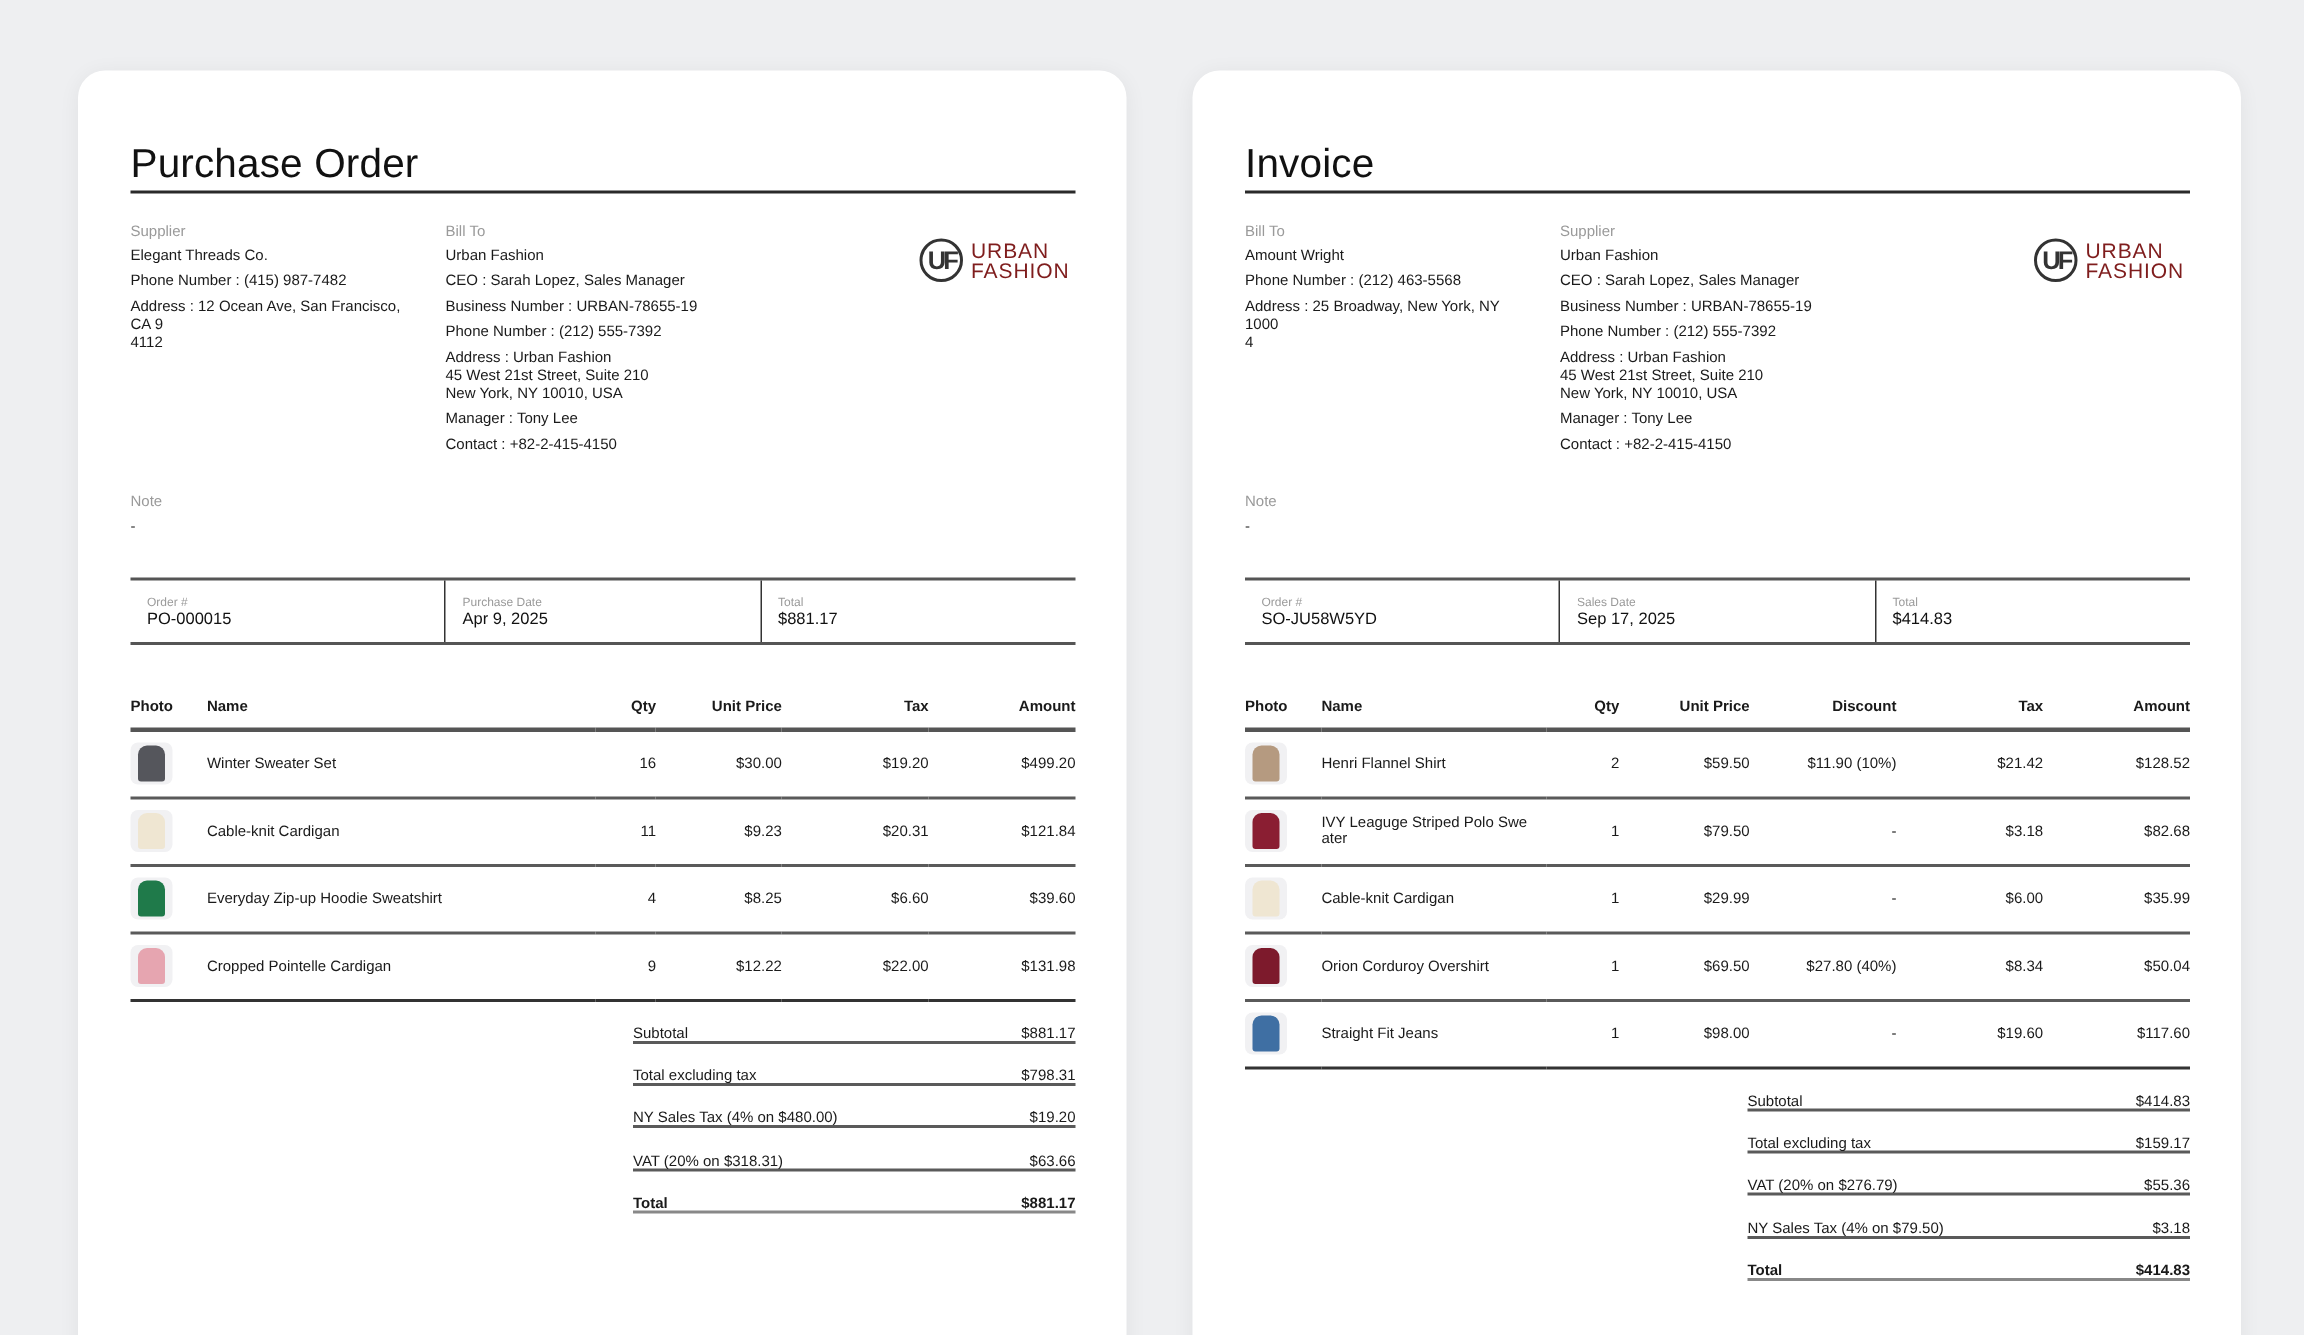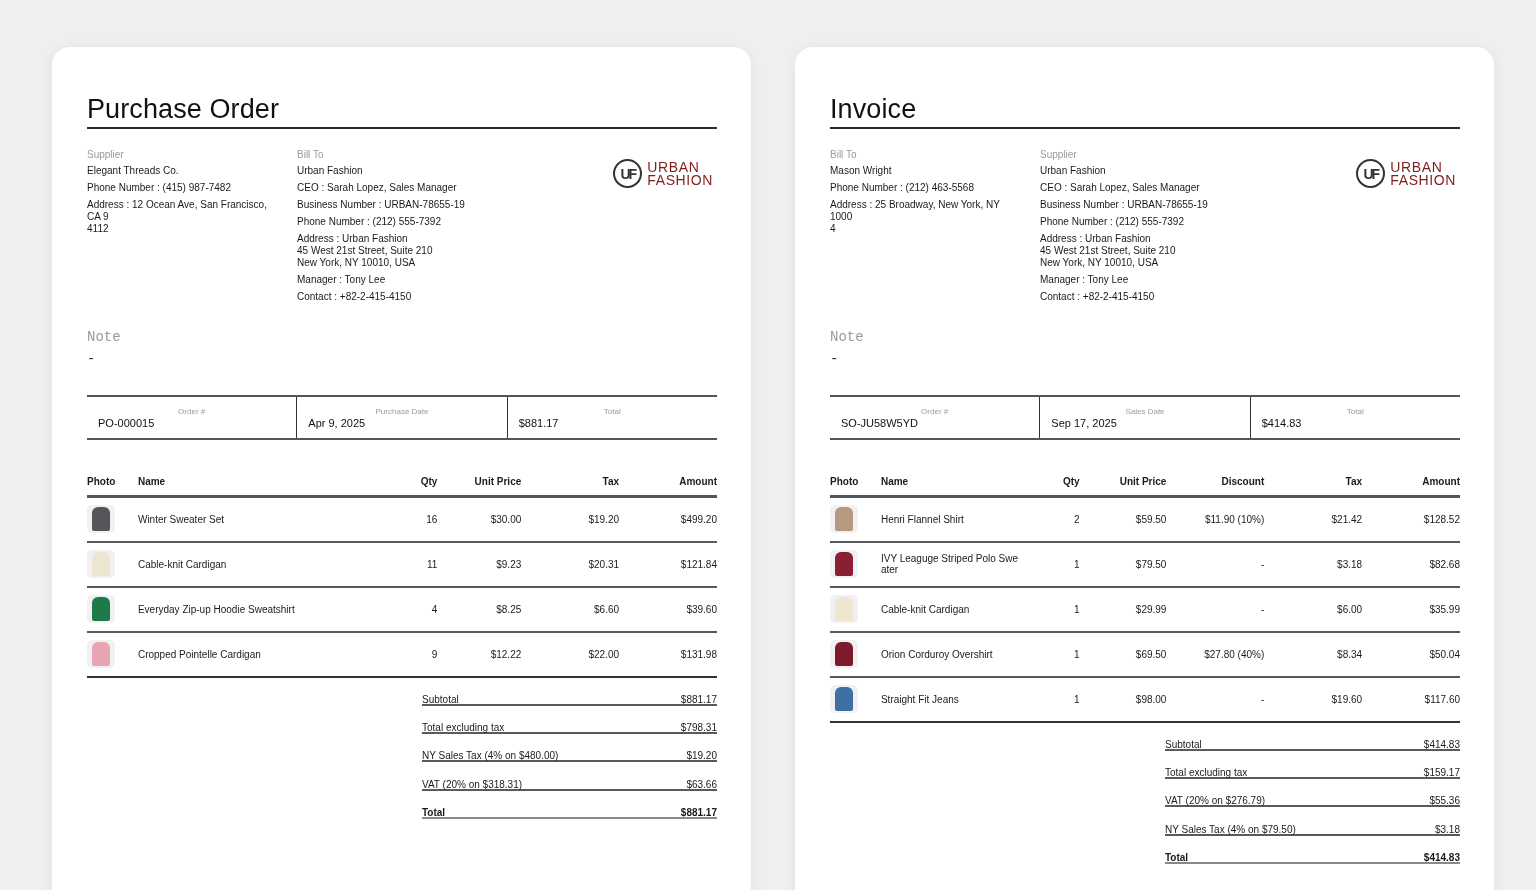--- a/index.html
+++ b/index.html
@@ -54,47 +54,47 @@
     top: 10px;
     display: flex;
     align-items: center;
     gap: 5px;
   }
   .logo-mark {
     width: 29px; height: 29px;
     border: 2px solid #333;
     border-radius: 50%;
     display: flex; align-items: center; justify-content: center;
-    font-size: 14px; font-weight: bold; color: #333;
+    font-size: 17px; font-weight: bold; color: #333;
     letter-spacing: -2px;
   }
   .logo-text {
     font-size: 14px; line-height: 13px; color: #7f1d1d;
     letter-spacing: 0.6px;
     font-weight: normal;
   }
 
-  .note { margin-top: 0px; font-size: 14px; font-family: Liberation Mono, monospace; }
+  .note { margin-top: 0px; font-size: 10px; }
   .note-label { color: #9a9a9a; margin-bottom: 6px; }
   .note-value { color: #333; }
 
   .meta {
     margin-top: 28px;
     display: flex;
     border-top: 2px solid #555;
     border-bottom: 2px solid #555;
     height: 45px;
   }
   .meta-cell {
     flex: 1;
     padding: 10px 11px 0;
     border-left: 1.5px solid #333;
   }
   .meta-cell:first-child { border-left: none; }
-  .meta-label { font-size: 8px; color: #9a9a9a; line-height: 9px; text-align: center; }
+  .meta-label { font-size: 8px; color: #9a9a9a; line-height: 9px; }
   .meta-value { font-size: 11px; color: #111; line-height: 14px; }
 
   table.items {
     width: 100%;
     margin-top: 36px;
     border-collapse: collapse;
     font-size: 10px;
   }
   table.items th {
     font-weight: bold;
@@ -292,21 +292,21 @@
       </div>
     </div>
 </div>
 
 <div class="card right">
   <h1 class="doc-title">Invoice</h1>
 
   <div class="parties">
     <div class="party p1">
       <div class="party-label">Bill To</div>
-      <div class="party-line">Mason Wright</div>
+      <div class="party-line">Amount Wright</div>
       <div class="party-line">Phone Number : (212) 463-5568</div>
       <div class="party-line">Address : 25 Broadway, New York, NY 1000
 4</div>
     </div>
     <div class="party p2">
       <div class="party-label">Supplier</div>
       <div class="party-line">Urban Fashion</div>
       <div class="party-line">CEO : Sarah Lopez, Sales Manager</div>
       <div class="party-line">Business Number : URBAN-78655-19</div>
       <div class="party-line">Phone Number : (212) 555-7392</div>

